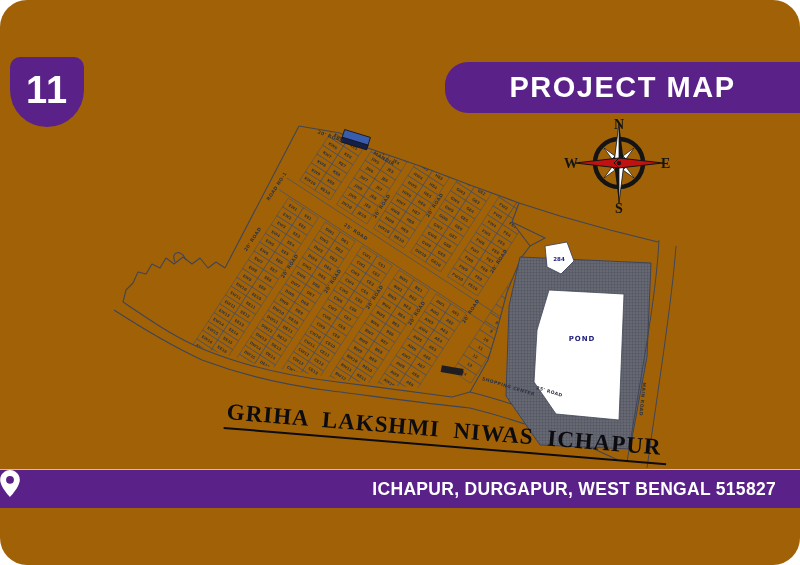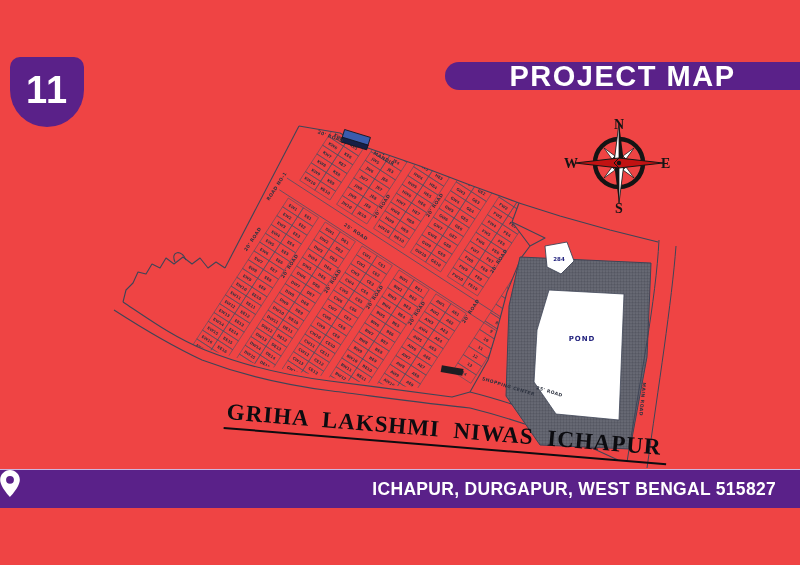--- a/index.html
+++ b/index.html
@@ -1,28 +1,28 @@
 <!DOCTYPE html>
 <html><head>
 <meta charset="utf-8">
 <style>
   html,body{margin:0;padding:0;background:#ffffff;}
   body{width:800px;height:565px;position:relative;overflow:hidden;
        font-family:"Liberation Sans",sans-serif;}
-  .stage{position:absolute;inset:0;background:#ef4444;}
+  .stage{position:absolute;inset:0;background:#a16207;border-radius:27px;}
 
   
   .badge{position:absolute;left:10px;top:57px;width:74px;height:70px;
          background:#5a2189;border-radius:10px 10px 37px 37px;
          display:flex;align-items:center;justify-content:center;}
   .badge span{color:#fff;font-size:38px;font-weight:bold;line-height:1;
               letter-spacing:1px;transform:translateY(-2px);}
 
   
-  .header-banner{position:absolute;left:445px;top:62px;width:355px;height:28px;
+  .header-banner{position:absolute;left:445px;top:62px;width:355px;height:51px;
          background:#5a2189;border-radius:23px 0 0 23px;
          display:flex;align-items:center;justify-content:center;}
   .header-banner span{color:#fff;font-weight:bold;font-size:29px;letter-spacing:1.5px;}
 
   
   .footer-banner{position:absolute;left:0;top:469px;width:800px;height:39px;
          background:#5a2189;display:flex;align-items:center;justify-content:flex-end;
          padding-right:24px;box-sizing:border-box;gap:10px;border-top:1px solid #cbb6df;}
   .footer-banner .loc{color:#fff;font-weight:bold;font-size:17.5px;letter-spacing:.3px;}
 

